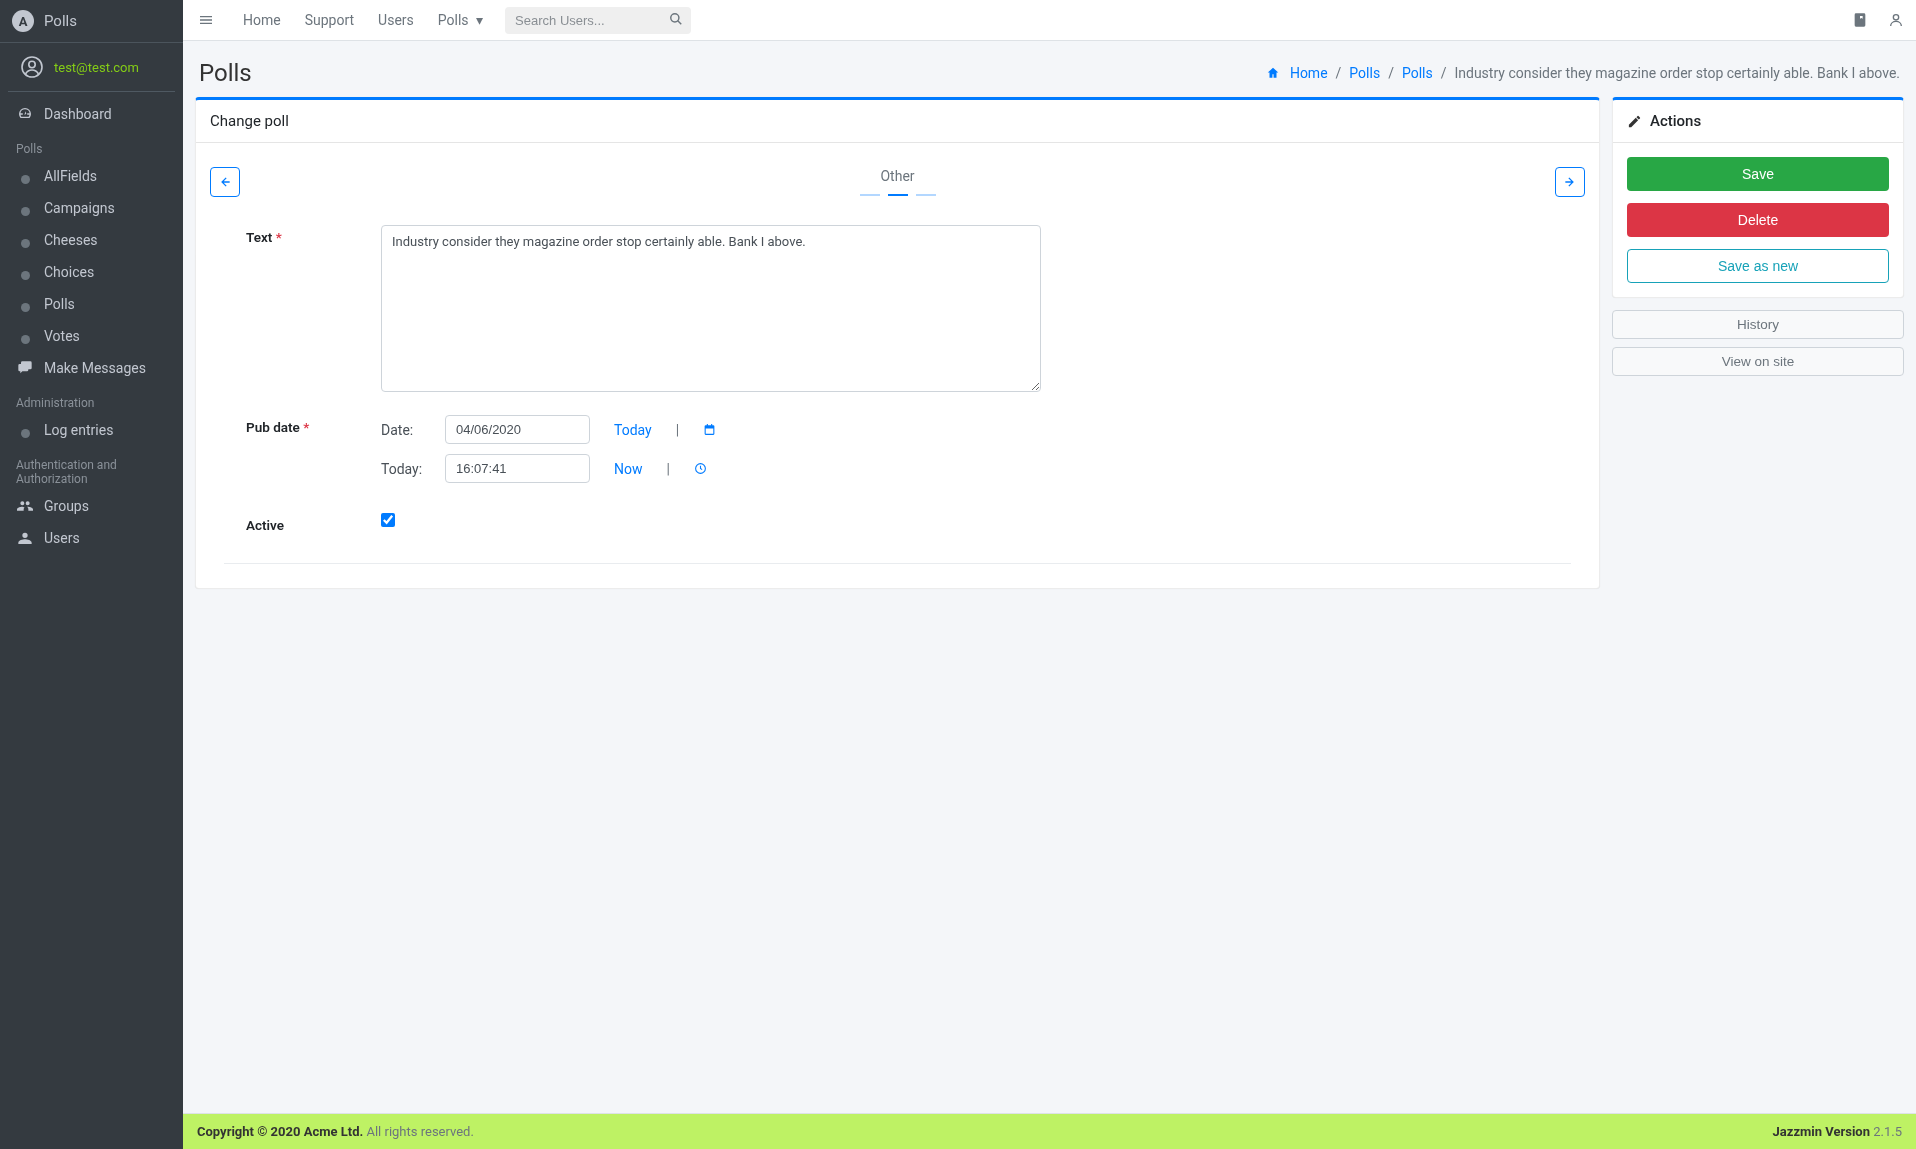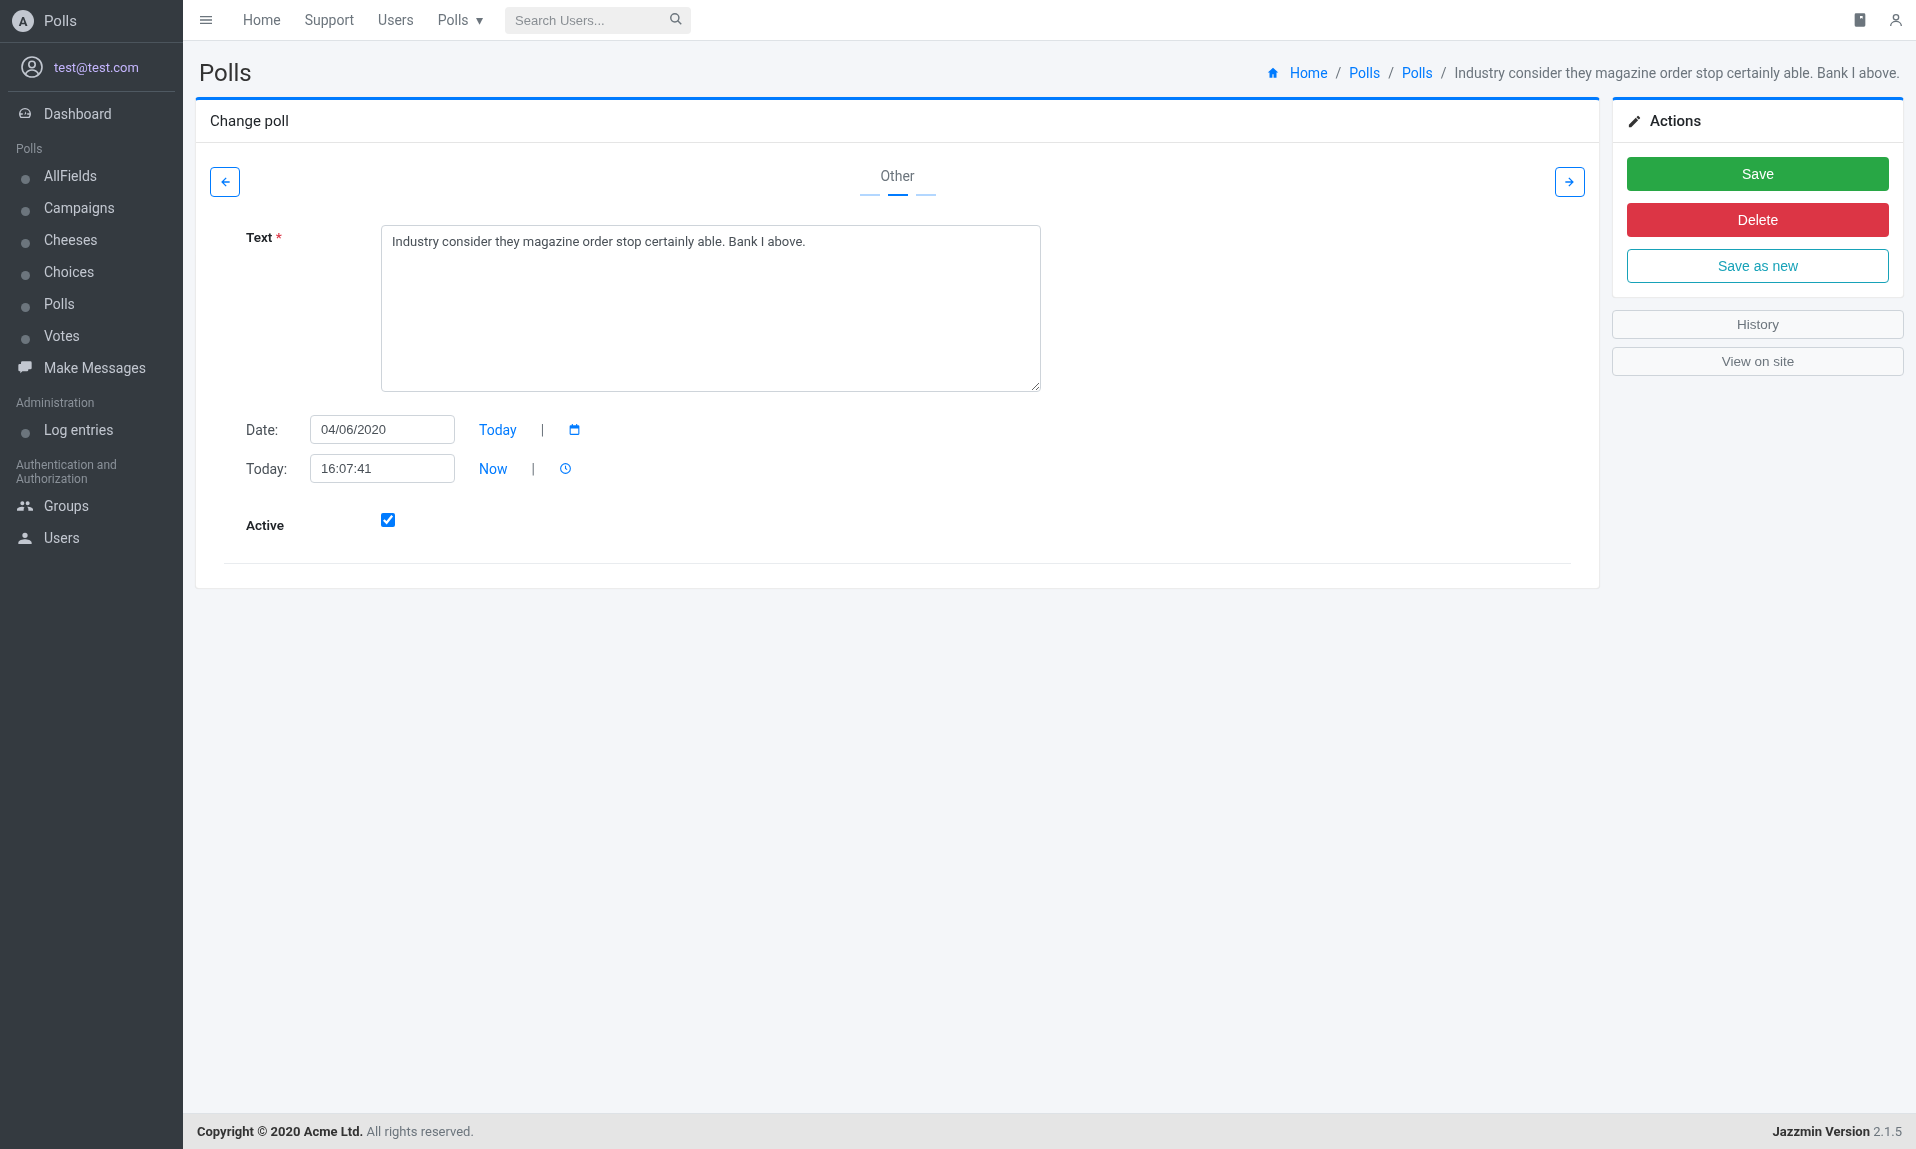--- a/index.html
+++ b/index.html
@@ -8,21 +8,21 @@
 
 
 .sidebar { width: 183px; background: #343a40; color: #c2c7d0; display: flex; flex-direction: column; flex-shrink: 0; }
 .brand { display: flex; align-items: center; padding: 10px 12px; border-bottom: 1px solid #4b545c; }
 .brand-logo { width: 22px; height: 22px; border-radius: 50%; background: #c2c7d0; display: flex; align-items: center; justify-content: center; margin-right: 10px; }
 .brand-logo span { font-weight: bold; color: #343a40; font-size: 13px; }
 .brand-text { color: #c2c7d0; font-size: 15px; }
 .user-panel { display: flex; align-items: center; padding: 12px; border-bottom: 1px solid #4f5962; margin: 0 8px; }
 .user-icon { width: 24px; height: 24px; margin-right: 10px; display:flex; align-items:center; justify-content:center;}
 .user-icon svg { width: 24px; height: 24px; }
-.user-text { color: #c4b5fd; font-size: 13px; }
+.user-text { color: #84cc16; font-size: 13px; }
 .nav { padding: 6px 8px; }
 .nav-item { display: flex; align-items: flex-end; padding: 8px 8px; color: #c2c7d0; border-radius: 4px; cursor: pointer; }
 .nav-item .ico { width: 18px; margin-right: 10px; display:flex; align-items:center; justify-content:center; }
 .nav-header { padding: 12px 8px 4px 8px; color: #8a9199; font-size: 12px; }
 .dot { width: 9px; height: 9px; border-radius: 50%; background: #6c757d; }
 
 
 .main { flex: 1; display: flex; flex-direction: column; min-width: 0; }
 
 
@@ -83,21 +83,21 @@
 .btn { display:block; width:100%; text-align:center; padding: 8px 10px; border-radius:4px; font-size:14px; cursor:pointer; border:1px solid transparent; margin-bottom: 12px; }
 .btn:last-child { margin-bottom: 0; }
 .btn-success { background:#28a745; color:#fff; }
 .btn-danger { background:#dc3545; color:#fff; }
 .btn-outline-info { background:#fff; color:#17a2b8; border-color:#17a2b8; }
 .btn-default { background:#f8f9fa; color:#6c757d; border:1px solid #ced4da; }
 .side-extra { margin-top: 12px; }
 .side-extra .btn { margin-bottom: 8px; padding: 6px 10px; font-size: 13.5px; }
 
 
-.footer { background:#e5e5e5; border-top:1px solid #dee2e6; padding: 10px 14px; display:flex; align-items:center; font-size:13px; color:#6c757d; }
+.footer { background:#bef264; border-top:1px solid #dee2e6; padding: 10px 14px; display:flex; align-items:center; font-size:13px; color:#6c757d; }
 .footer .left strong { color:#333; }
 .footer .right { margin-left:auto; }
 .footer .right strong { color:#333; }
 
 svg { display:block; }
 </style>
 </head>
 <body>
 
 <div class="wrapper">
@@ -289,20 +289,21 @@
               </div>
 
               <div class="form-group">
                 <div class="form-label"><span>Text</span> <span class="req">*</span></div>
                 <div class="form-control">
                   <textarea class="v" style="">Industry consider they magazine order stop certainly able. Bank I above.</textarea>
                 </div>
               </div>
 
               <div class="form-group">
+                <div class="form-label"><span>Pub date</span> <span class="req">*</span></div>
                 <div class="form-control">
                   <div class="dt-row">
                     <span class="dt-lbl">Date:</span>
                     <input class="small" value="04/06/2020" style="">
                     <span class="link">Today</span>
                     <span class="pipe">|</span>
                     <span class="link">
                       <svg width="13" height="13" viewBox="0 0 24 24" fill="#007bff">
                           <path d="M7 2v2H5a2 2 0 00-2 2v14a2 2 0 002 2h14a2 2 0 002-2V6a2 2 0 00-2-2h-2V2h-2v2H9V2H7zm-2 8h14v10H5V10z"></path>
                         </svg>

